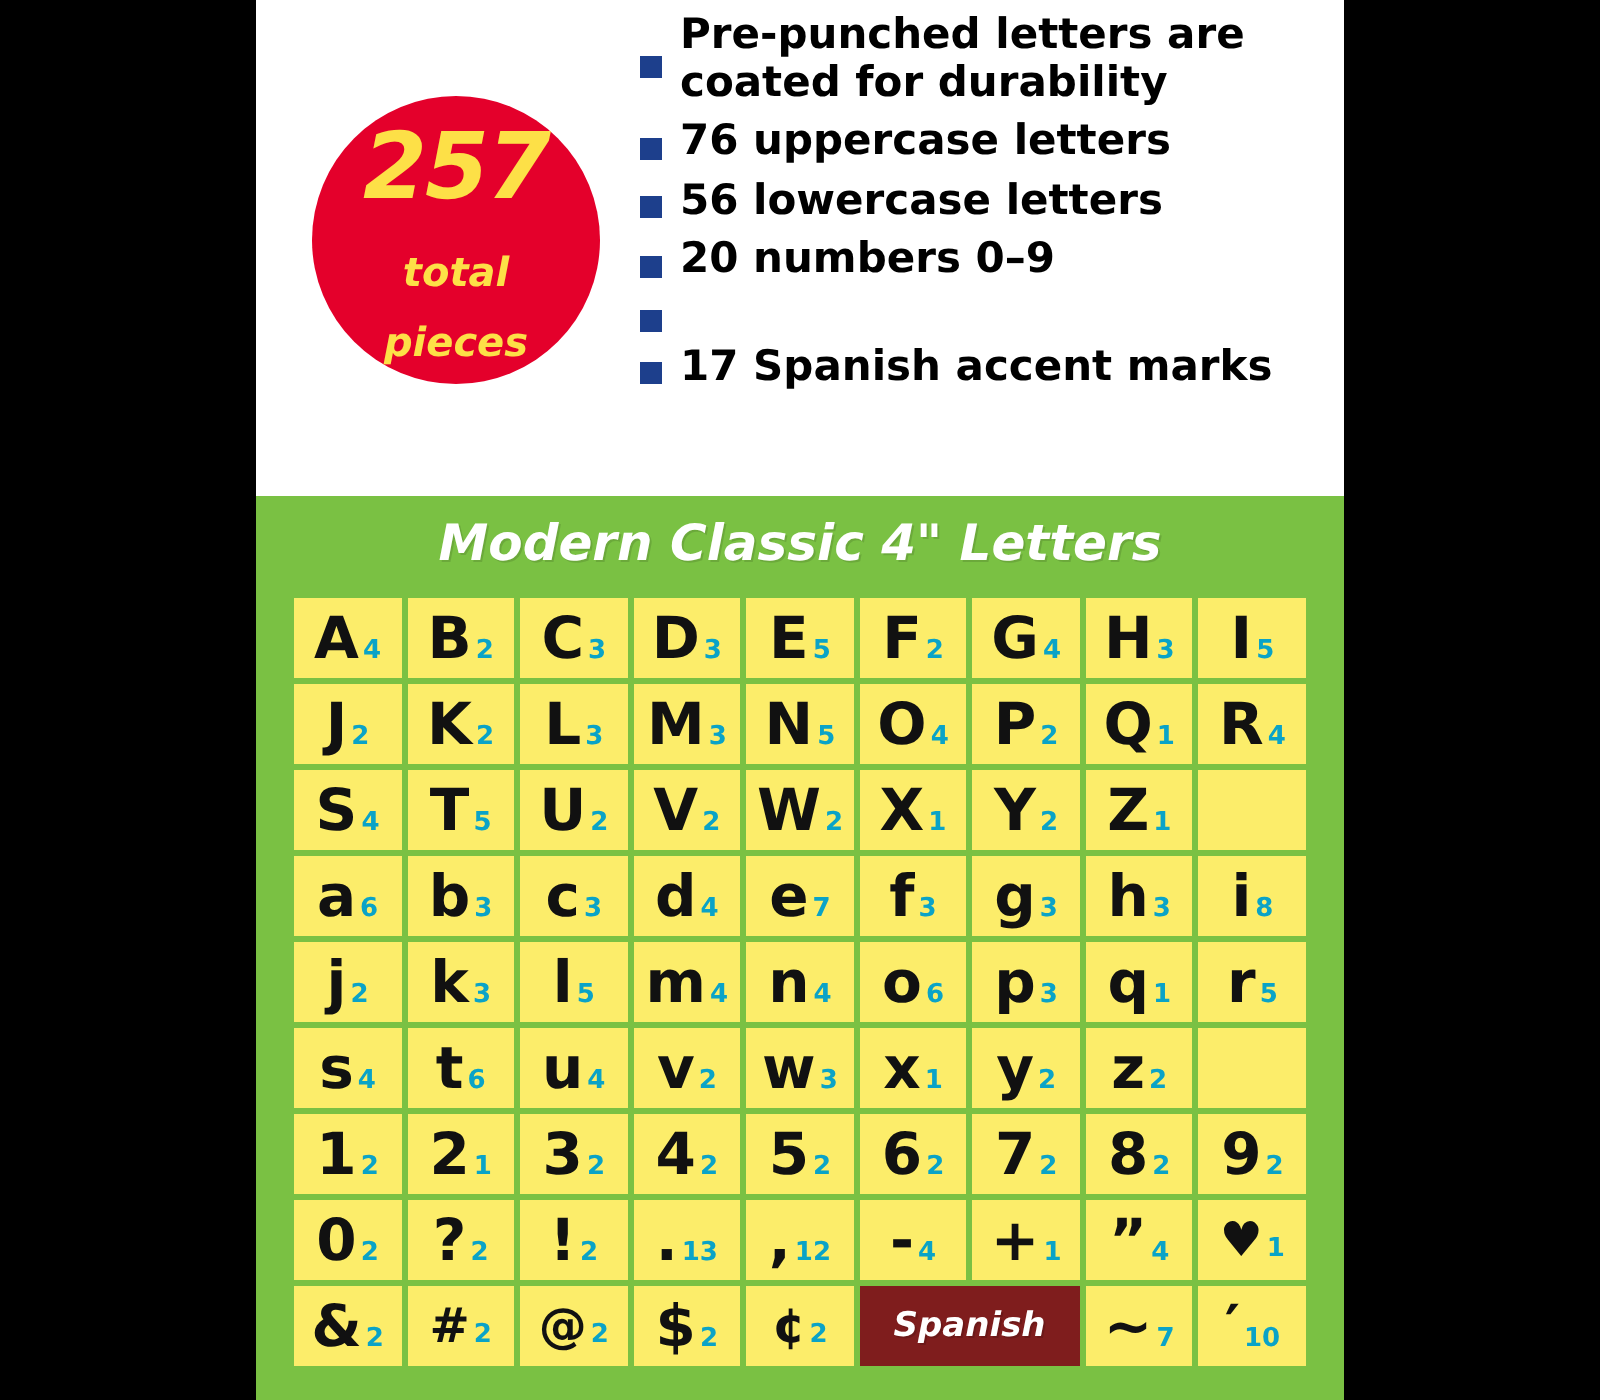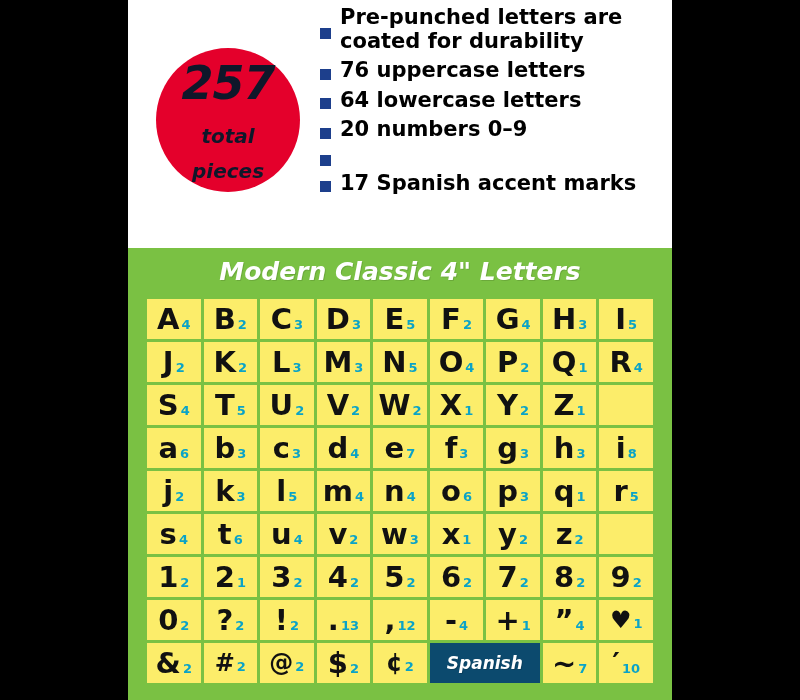--- a/index.html
+++ b/index.html
@@ -31,21 +31,21 @@
   }
 
   .badge {
     position: absolute;
     left: 28px;
     top: 48px;
     width: 144px;
     height: 144px;
     border-radius: 50%;
     background: #e4002b;
-    color: #0f172a;
+    color: #fde047;
     display: flex;
     flex-direction: column;
     align-items: center;
     justify-content: center;
     line-height: 1;
     text-align: center;
   }
   .badge .num {
     font-size: 46px;
     font-weight: bold;
@@ -143,21 +143,21 @@
     font-size: 13px;
     font-weight: bold;
     color: #0aa3c7;
     margin-left: 2px;
     font-family: "DejaVu Sans", sans-serif;
   }
   .ch.small { font-size: 24px; }
   .ch.heart { font-size: 24px; }
 
   td.spanish {
-    background: #0c4a6e;
+    background: #7f1d1d;
   }
   .spanish-label {
     font-size: 17px;
     font-weight: bold;
     font-style: italic;
     color: #ffffff;
     font-family: "DejaVu Sans", sans-serif;
     text-shadow: 1px 1px 0 rgba(0,0,0,0.15);
   }
 </style>
@@ -178,21 +178,21 @@
       <div class="bullet-row">
         <span class="bullet-sq"></span>
         <span class="bullet-text">Pre-punched letters are coated for durability</span>
       </div>
       <div class="bullet-row">
         <span class="bullet-sq"></span>
         <span class="bullet-text">76 uppercase letters</span>
       </div>
       <div class="bullet-row">
         <span class="bullet-sq"></span>
-        <span class="bullet-text">64 lowercase letters</span>
+        <span class="bullet-text">56 lowercase letters</span>
       </div>
       <div class="bullet-row">
         <span class="bullet-sq"></span>
         <span class="bullet-text">20 numbers 0–9</span>
       </div>
       <div class="bullet-row">
         <span class="bullet-sq"></span>
       </div>
       <div class="bullet-row">
         <span class="bullet-sq"></span>

